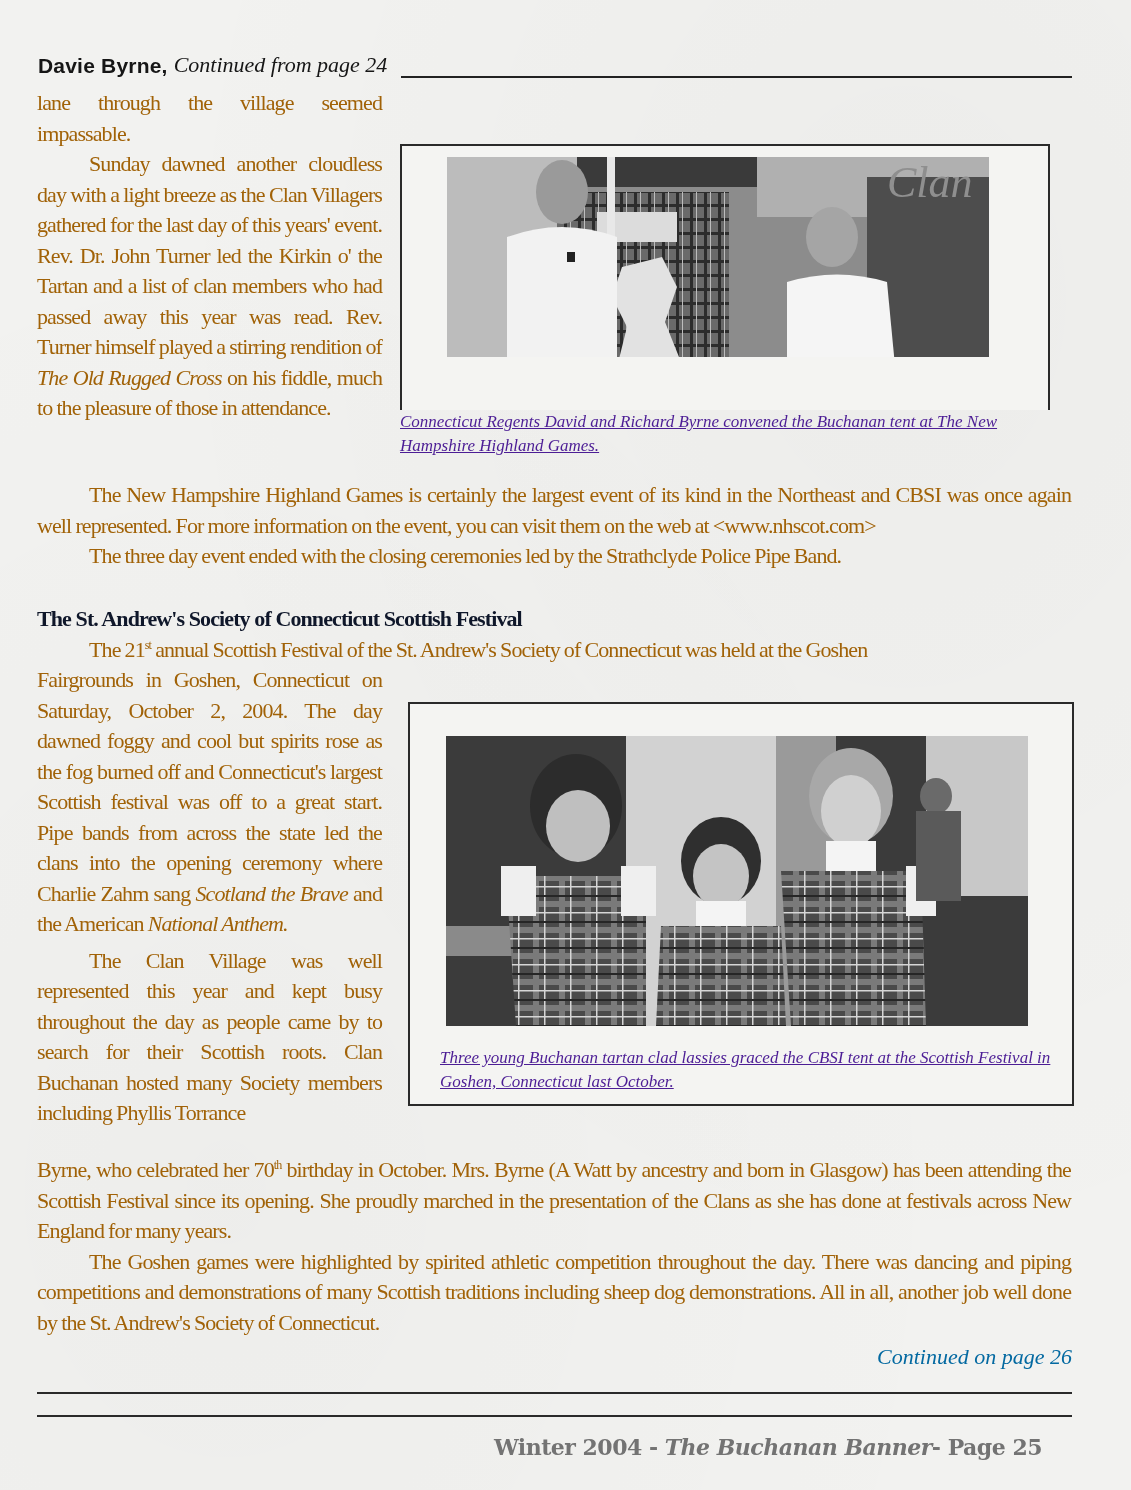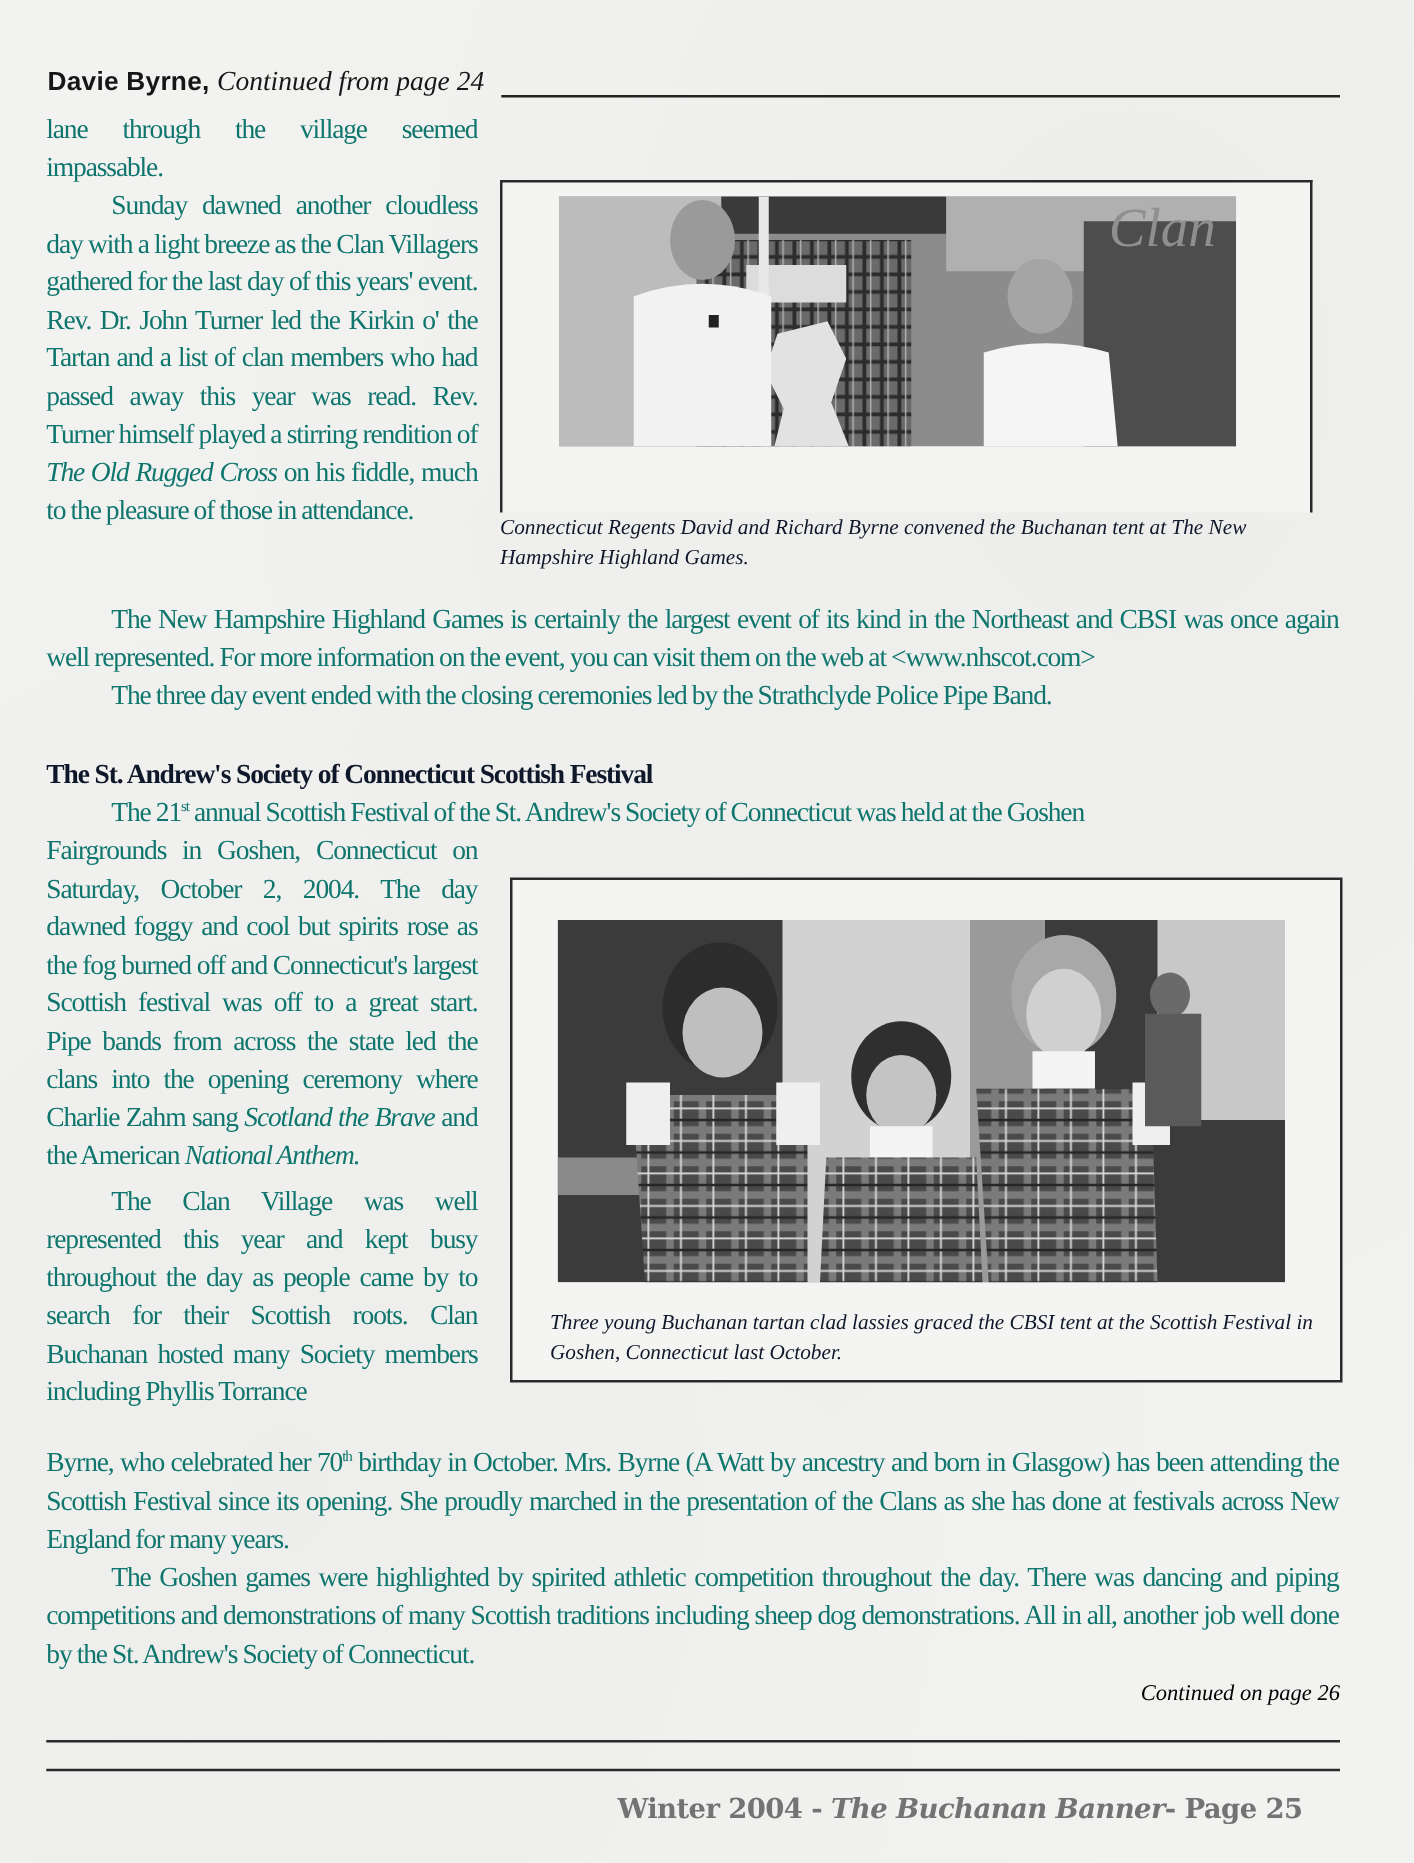--- a/index.html
+++ b/index.html
@@ -23,21 +23,21 @@
   .header .name {
     font-family: "Liberation Sans", "DejaVu Sans", sans-serif; font-weight: bold;
     font-size: 21px; color: #161616; letter-spacing: 0.2px;
   }
   .header .cont {
     font-style: italic; font-size: 22px; margin-left: 6px; white-space: nowrap; color: #161616;
   }
   .header .rule { flex: 1; height: 2px; background: #222; margin-left: 14px; margin-top: 2px; }
 
   .text {
-    position: absolute; font-size: 22px; line-height: 30.5px; color: #0f766e;
+    position: absolute; font-size: 22px; line-height: 30.5px; color: #a16207;
     letter-spacing: -0.9px; word-spacing: -0.5px;
   }
   .col-left { left: 37px; width: 345px; text-align: justify; }
   .full { left: 37px; width: 1034px; text-align: justify; }
   .indent { text-indent: 52px; }
   .text p { margin: 0; }
   .text i { font-style: italic; }
   sup { font-size: 12px; line-height: 0; vertical-align: super; }
 
   .subhead {
@@ -45,25 +45,25 @@
     letter-spacing: -0.9px; color: #0f172a;
   }
 
   .photo-box {
     position: absolute; border: 2px solid #2a2a2a; background: #f4f4f2;
   }
   .photo {
     position: absolute; overflow: hidden;
   }
   .caption {
-    position: absolute; font-style: italic; font-size: 17px; line-height: 24px; color: #0f172a;
+    position: absolute; font-style: italic; font-size: 17px; line-height: 24px; color: #4c1d95; text-decoration: underline;
   }
 
   .continued {
-    position: absolute; right: 59px; top: 1344px; font-style: italic; font-size: 18px; color: #000000;
+    position: absolute; right: 59px; top: 1344px; font-style: italic; font-size: 22px; color: #0369a1;
   }
   .rule-line { position: absolute; left: 37px; width: 1035px; height: 2px; background: #2a2a2a; }
   .footer {
     position: absolute; right: 89px; top: 1434px; font-size: 22px; font-weight: bold;
     font-family: "DejaVu Serif", serif; color: #737373; letter-spacing: -0.5px;
   }
   .footer .gothic { font-style: italic; }
 </style>
 </head>
 <body>

